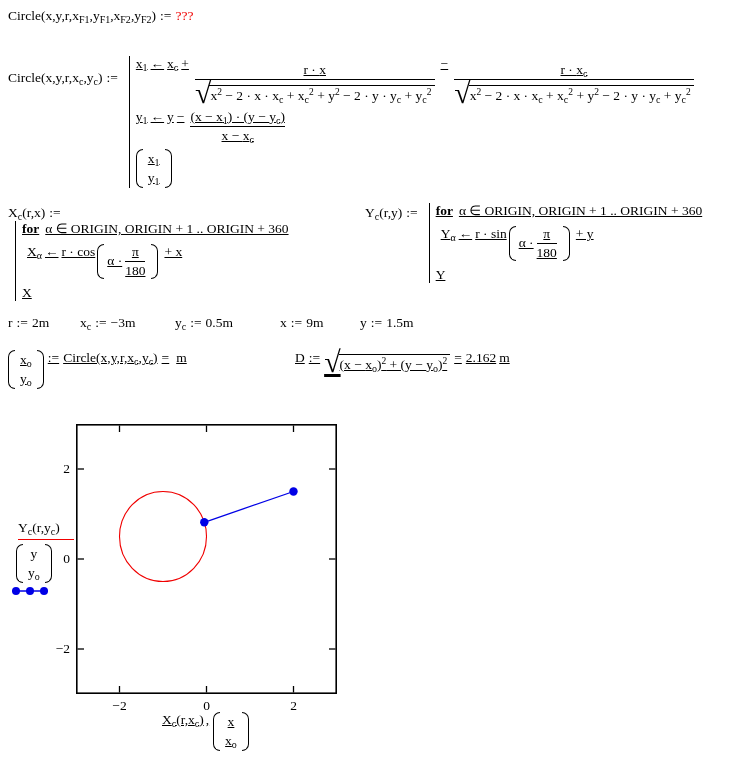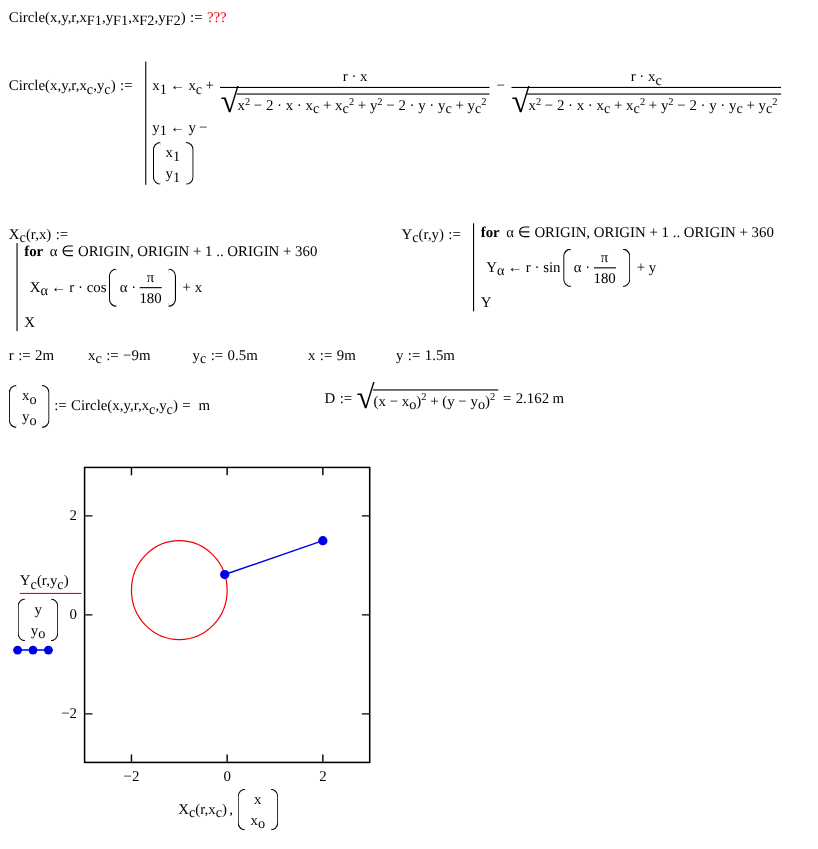--- a/index.html
+++ b/index.html
@@ -1,26 +1,26 @@
 <!DOCTYPE html>
 <html style="--red: #f00000; --blue: #0000e6; --black: #000000;"><head>
 <meta charset="utf-8">
 <style>
   html,body{margin:0;padding:0;background:#fff;}
   #page{position:relative;width:744px;height:772px;background:#fff;overflow:hidden;
         font-family:"Liberation Serif",serif;color:#000;}
   .abs{position:absolute;}
   .math{font-size:13.5px;line-height:1.18;white-space:nowrap;}
-  sub{font-size:13px;vertical-align:-3px;line-height:0;margin-top:20px;}
+  sub{font-size:10px;vertical-align:-3px;line-height:0;margin-top:20px;}
   sup{font-size:9.5px;vertical-align:5px;line-height:0;}
   .kw{font-weight:bold;}
   .red{color:var(--red);}
   .asg{margin:0 4px;}
   .op{margin:0 3px;}
-  .row{display:flex;align-items:center;}
+  .row{display:flex;align-items:flex-start;text-decoration:underline;}
   .prog{border-left:1.7px solid #000;padding-left:6px;margin-left:7px;
         display:flex;flex-direction:column;align-items:flex-start;}
   .frac{display:inline-flex;flex-direction:column;align-items:center;margin:0 3px;}
   .frac .fbar{width:100%;height:0;border-top:1.2px solid #000;margin:1px 0;}
   .fshift{position:relative;top:6px;}
   .sqrt{display:inline-flex;align-items:flex-end;}
   .rsign{font-size:30px;line-height:23px;margin-right:-2px;}
   .radicand{border-top:1.2px solid #000;padding:2px 3px 0 1px;}
   .vec{display:inline-flex;align-items:center;vertical-align:middle;}
   .vcol{display:inline-flex;flex-direction:column;align-items:center;row-gap:3px;padding:2px 5px;}
@@ -68,20 +68,25 @@
                   <span class="radicand"><span>x</span><sup>2</sup><span> − 2 · x · </span><span>x</span><sub>c</sub><span> + </span><span>x</span><sub>c</sub><sup>2</sup><span> + </span><span>y</span><sup>2</sup><span> − 2 · y · </span><span>y</span><sub>c</sub><span> + </span><span>y</span><sub>c</sub><sup>2</sup></span>
                 </span></span>
           </span>
         </div>
 
         <div class="row math" style="margin-top:8px;">
           <span><span>y</span><sub>1</sub></span>
           <span class="op">←</span>
           <span>y</span>
           <span class="op">−</span>
+          <span class="frac">
+            <span class="num"><span>(x − </span><span>x</span><sub>1</sub><span>) · (y − </span><span>y</span><sub>c</sub><span>)</span></span>
+            <span class="fbar"></span>
+            <span class="den"><span>x − </span><span>x</span><sub>c</sub></span>
+          </span>
         </div>
 
         <div class="row math" style="margin-top:5px;">
           <span class="vec">
               <span class="pl"></span>
               <span class="vcol">
                 <span><span>x</span><sub>1</sub></span>
                 <span><span>y</span><sub>1</sub></span>
               </span>
               <span class="pr"></span>
@@ -151,21 +156,21 @@
           <span style="margin-left:4px;">+ y</span>
         </div>
         <div class="row math" style="margin-top:6px;">
           <span>Y</span>
         </div>
       </div>
     </div>
   </div>
 
   <span class="abs math" style="left:8px;top:315px;"><span>r</span><sub></sub><span class="asg">:=</span><span>2m</span></span>
-  <span class="abs math" style="left:80px;top:315px;"><span>x</span><sub>c</sub><span class="asg">:=</span><span>−9m</span></span>
+  <span class="abs math" style="left:80px;top:315px;"><span>x</span><sub>c</sub><span class="asg">:=</span><span>−3m</span></span>
   <span class="abs math" style="left:175px;top:315px;"><span>y</span><sub>c</sub><span class="asg">:=</span><span>0.5m</span></span>
   <span class="abs math" style="left:280px;top:315px;"><span>x</span><sub></sub><span class="asg">:=</span><span>9m</span></span>
   <span class="abs math" style="left:360px;top:315px;"><span>y</span><sub></sub><span class="asg">:=</span><span>1.5m</span></span>
 
   <div class="abs row math" style="left:8px;top:350px;">
     <span class="vec">
         <span class="pl"></span>
         <span class="vcol">
           <span><span>x</span><sub>o</sub></span>
           <span><span>y</span><sub>o</sub></span>

